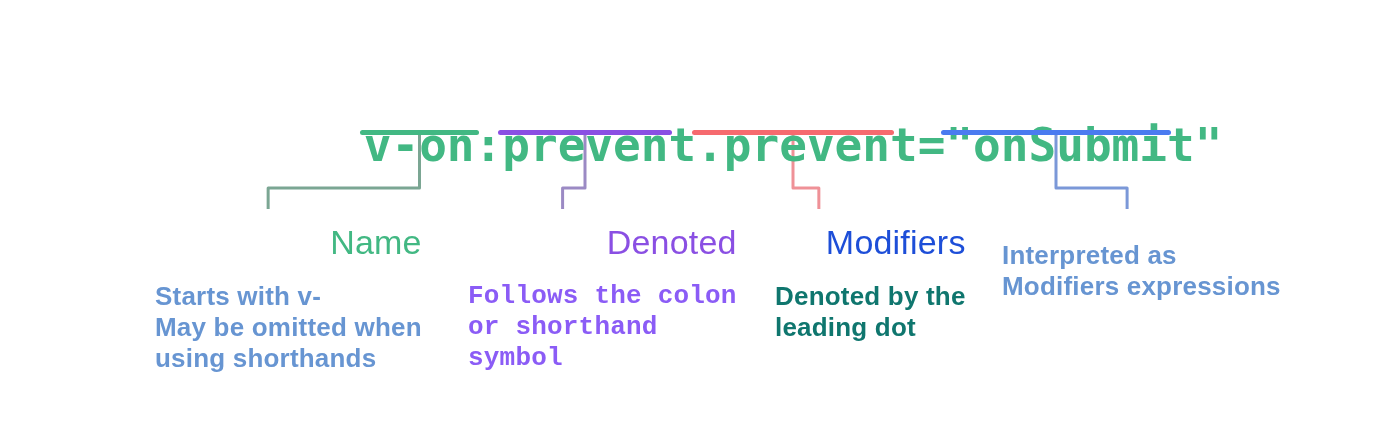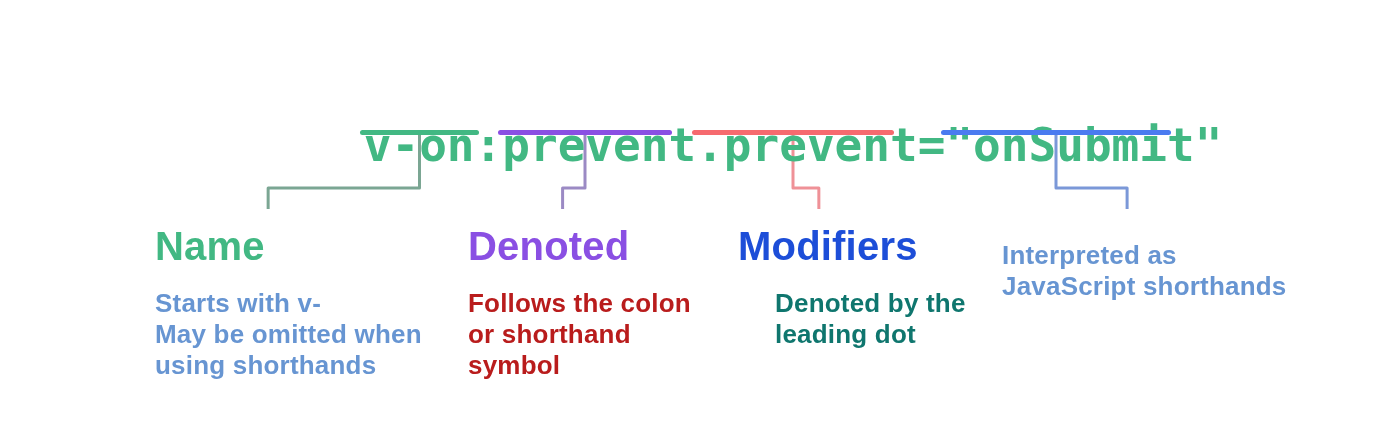--- a/index.html
+++ b/index.html
@@ -29,24 +29,25 @@
     border-radius: 3px;
   }
   .connector-overlay {
     position: absolute;
     left: 0; top: 0;
     width: 1376px; height: 440px;
     pointer-events: none;
   }
   .label-col { position: absolute; top: 222px; }
   .label-title {
-    font-size: 40px;
-    font-weight: bold;
+    font-size: 34px;
+    font-weight: normal;
     line-height: 1.2;
     letter-spacing: 0.2px;
+    text-align: right;
   }
   .label-desc {
     margin-top: 18px;
     font-size: 26px;
     font-weight: bold;
     line-height: 31px;
     white-space: pre-line;
     letter-spacing: 0.2px;
   }
   .col-name      { left: 155px; }
@@ -72,29 +73,29 @@
 
   <div class="label-col col-name">
     <div class="label-title" style="color: rgb(66, 184, 131);">Name</div>
     <div class="label-desc" style="color: rgb(103, 149, 210);">Starts with v-
 May be omitted when
 using shorthands</div>
   </div>
 
   <div class="label-col col-argument">
     <div class="label-title" style="color: rgb(138, 79, 227);">Denoted</div>
-    <div class="label-desc" style="color: #b91c1c;">Follows the colon
+    <div class="label-desc" style="color: #8b5cf6; font-family: Liberation Mono, monospace;">Follows the colon
 or shorthand
 symbol</div>
   </div>
 
   <div class="label-col col-modifiers">
     <div class="label-title" style="color: #1d4ed8;">Modifiers</div>
     <div class="label-desc" style="color: #0f766e; margin-left: 37px;">Denoted by the
 leading dot</div>
   </div>
 
   <div class="label-col col-value">
     <div class="label-desc" style="color: rgb(103, 149, 210);">Interpreted as
-JavaScript shorthands</div>
+Modifiers expressions</div>
   </div>
 
 </div>
 
 </body></html>

